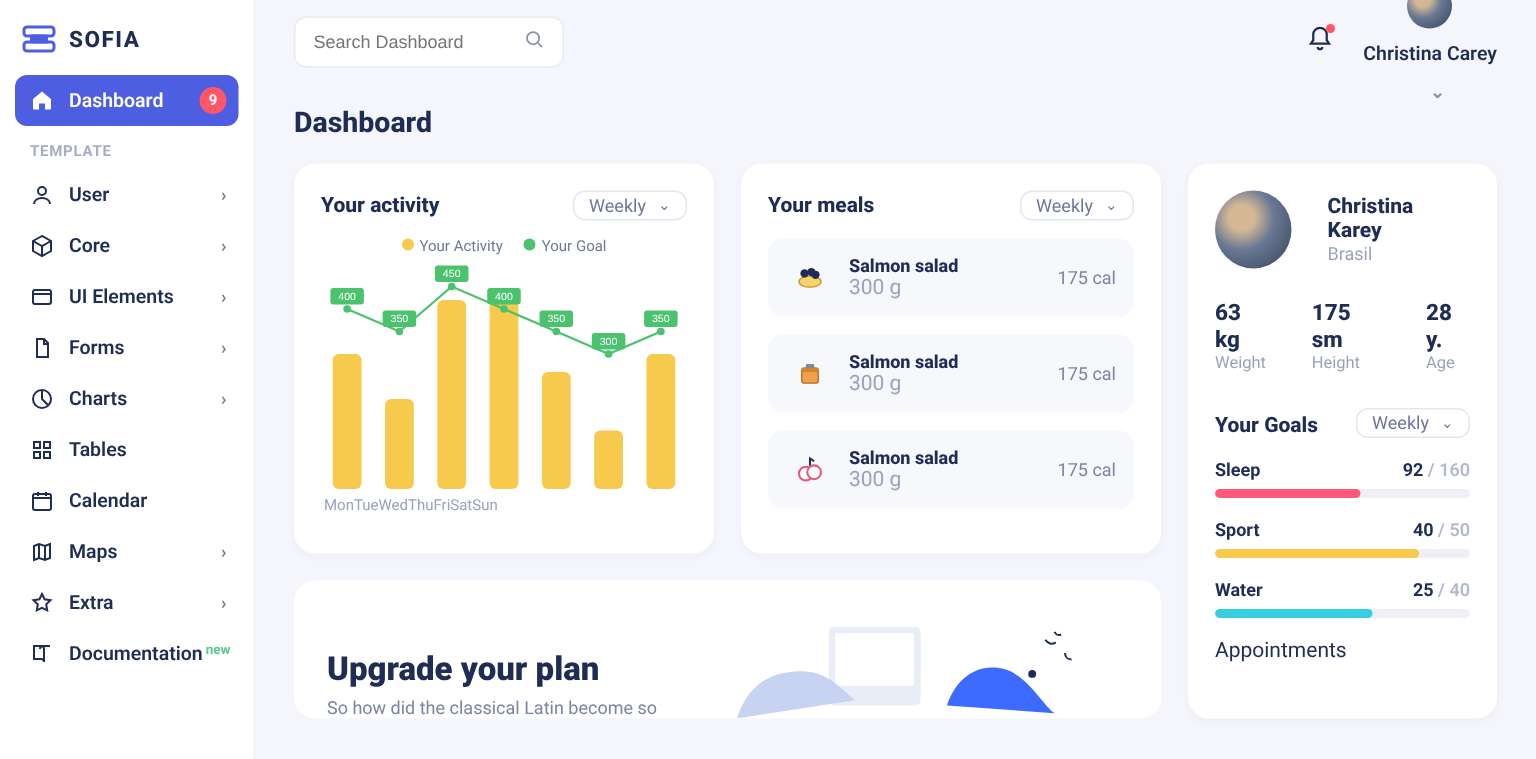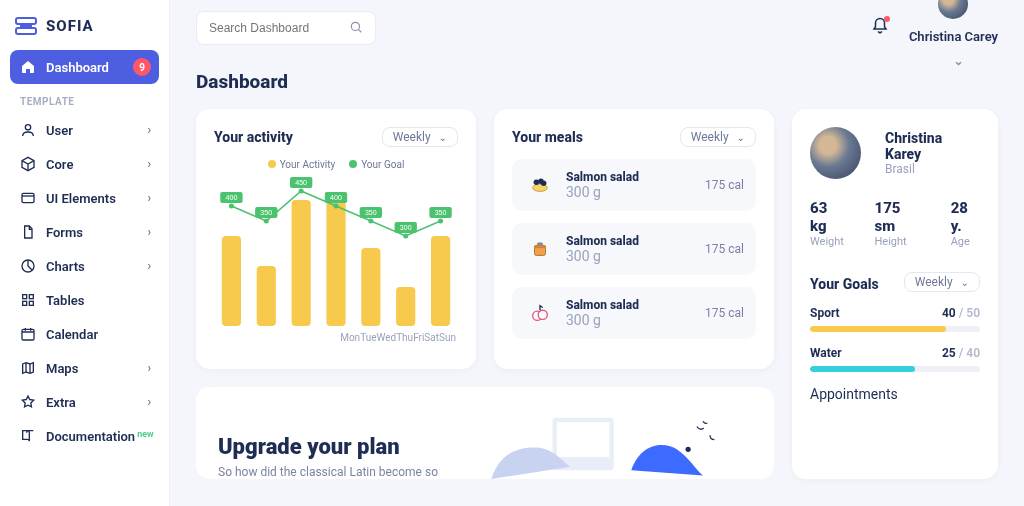--- a/index.html
+++ b/index.html
@@ -43,21 +43,21 @@
   .select-pill { display: flex; align-items: center; gap: 8px; border: 1px solid #e3e7f2; border-radius: 8px; padding: 2px 10px; font-size: 12px; color: #6d7898; cursor: pointer; }
   .select-pill .chev { font-size: 10px; }
 
   
   .legend { display: flex; justify-content: center; gap: 14px; font-size: 10px; color: #6d7898; margin-bottom: 6px; }
   .legend .swatch { width: 8px; height: 8px; border-radius: 50%; display: inline-block; margin-right: 4px; }
   .sw-activity { background: #f7c94c; }
   .sw-goal { background: #4bc26e; }
   .chart-wrap { position: relative; height: 150px; }
   .chart-wrap svg { width: 100%; height: 100%; }
-  .x-labels { display: flex; justify-content: flex-end; font-size: 10px; color: #9aa2bb; margin-top: 6px; padding: 0 2px; }
+  .x-labels { display: flex; justify-content: flex-start; font-size: 10px; color: #9aa2bb; margin-top: 6px; padding: 0 2px; }
 
   
   .meal-row { display: flex; align-items: center; background: #f7f8fc; border-radius: 10px; padding: 10px 12px; margin-bottom: 12px; }
   .meal-ic { width: 32px; height: 32px; border-radius: 50%; display: flex; align-items: center; justify-content: center; margin-right: 10px; }
   .meal-title { font-size: 12px; font-weight: 800; color: #1f2d54; }
   .meal-sub { font-size: 14px; color: #9aa2bb; }
   .meal-cal { margin-left: auto; font-size: 12px; color: #7a84a3; }
 
   
   .profile-head { display: flex; align-items: center; gap: 24px; margin-bottom: 20px; }
@@ -360,20 +360,29 @@
       <div class="goals-head">
         <span class="card-title">Your Goals</span>
         <div class="select-pill">
           <span>Weekly</span>
           <span class="chev">⌄</span>
         </div>
       </div>
       <div id="goals-list">
   <div class="goal-row">
     <div class="goal-top">
+      <span class="goal-name">Sleep</span>
+      <span><span class="goal-num">92</span> <span class="goal-den">/ 160</span></span>
+    </div>
+    <div class="bar-track">
+              <div class="bar-fill c-pink" style="width:57%"></div>
+            </div>
+  </div>
+  <div class="goal-row">
+    <div class="goal-top">
       <span class="goal-name">Sport</span>
       <span><span class="goal-num">40</span> <span class="goal-den">/ 50</span></span>
     </div>
     <div class="bar-track">
               <div class="bar-fill c-yellow" style="width:80%"></div>
             </div>
   </div>
   <div class="goal-row">
     <div class="goal-top">
       <span class="goal-name">Water</span>

